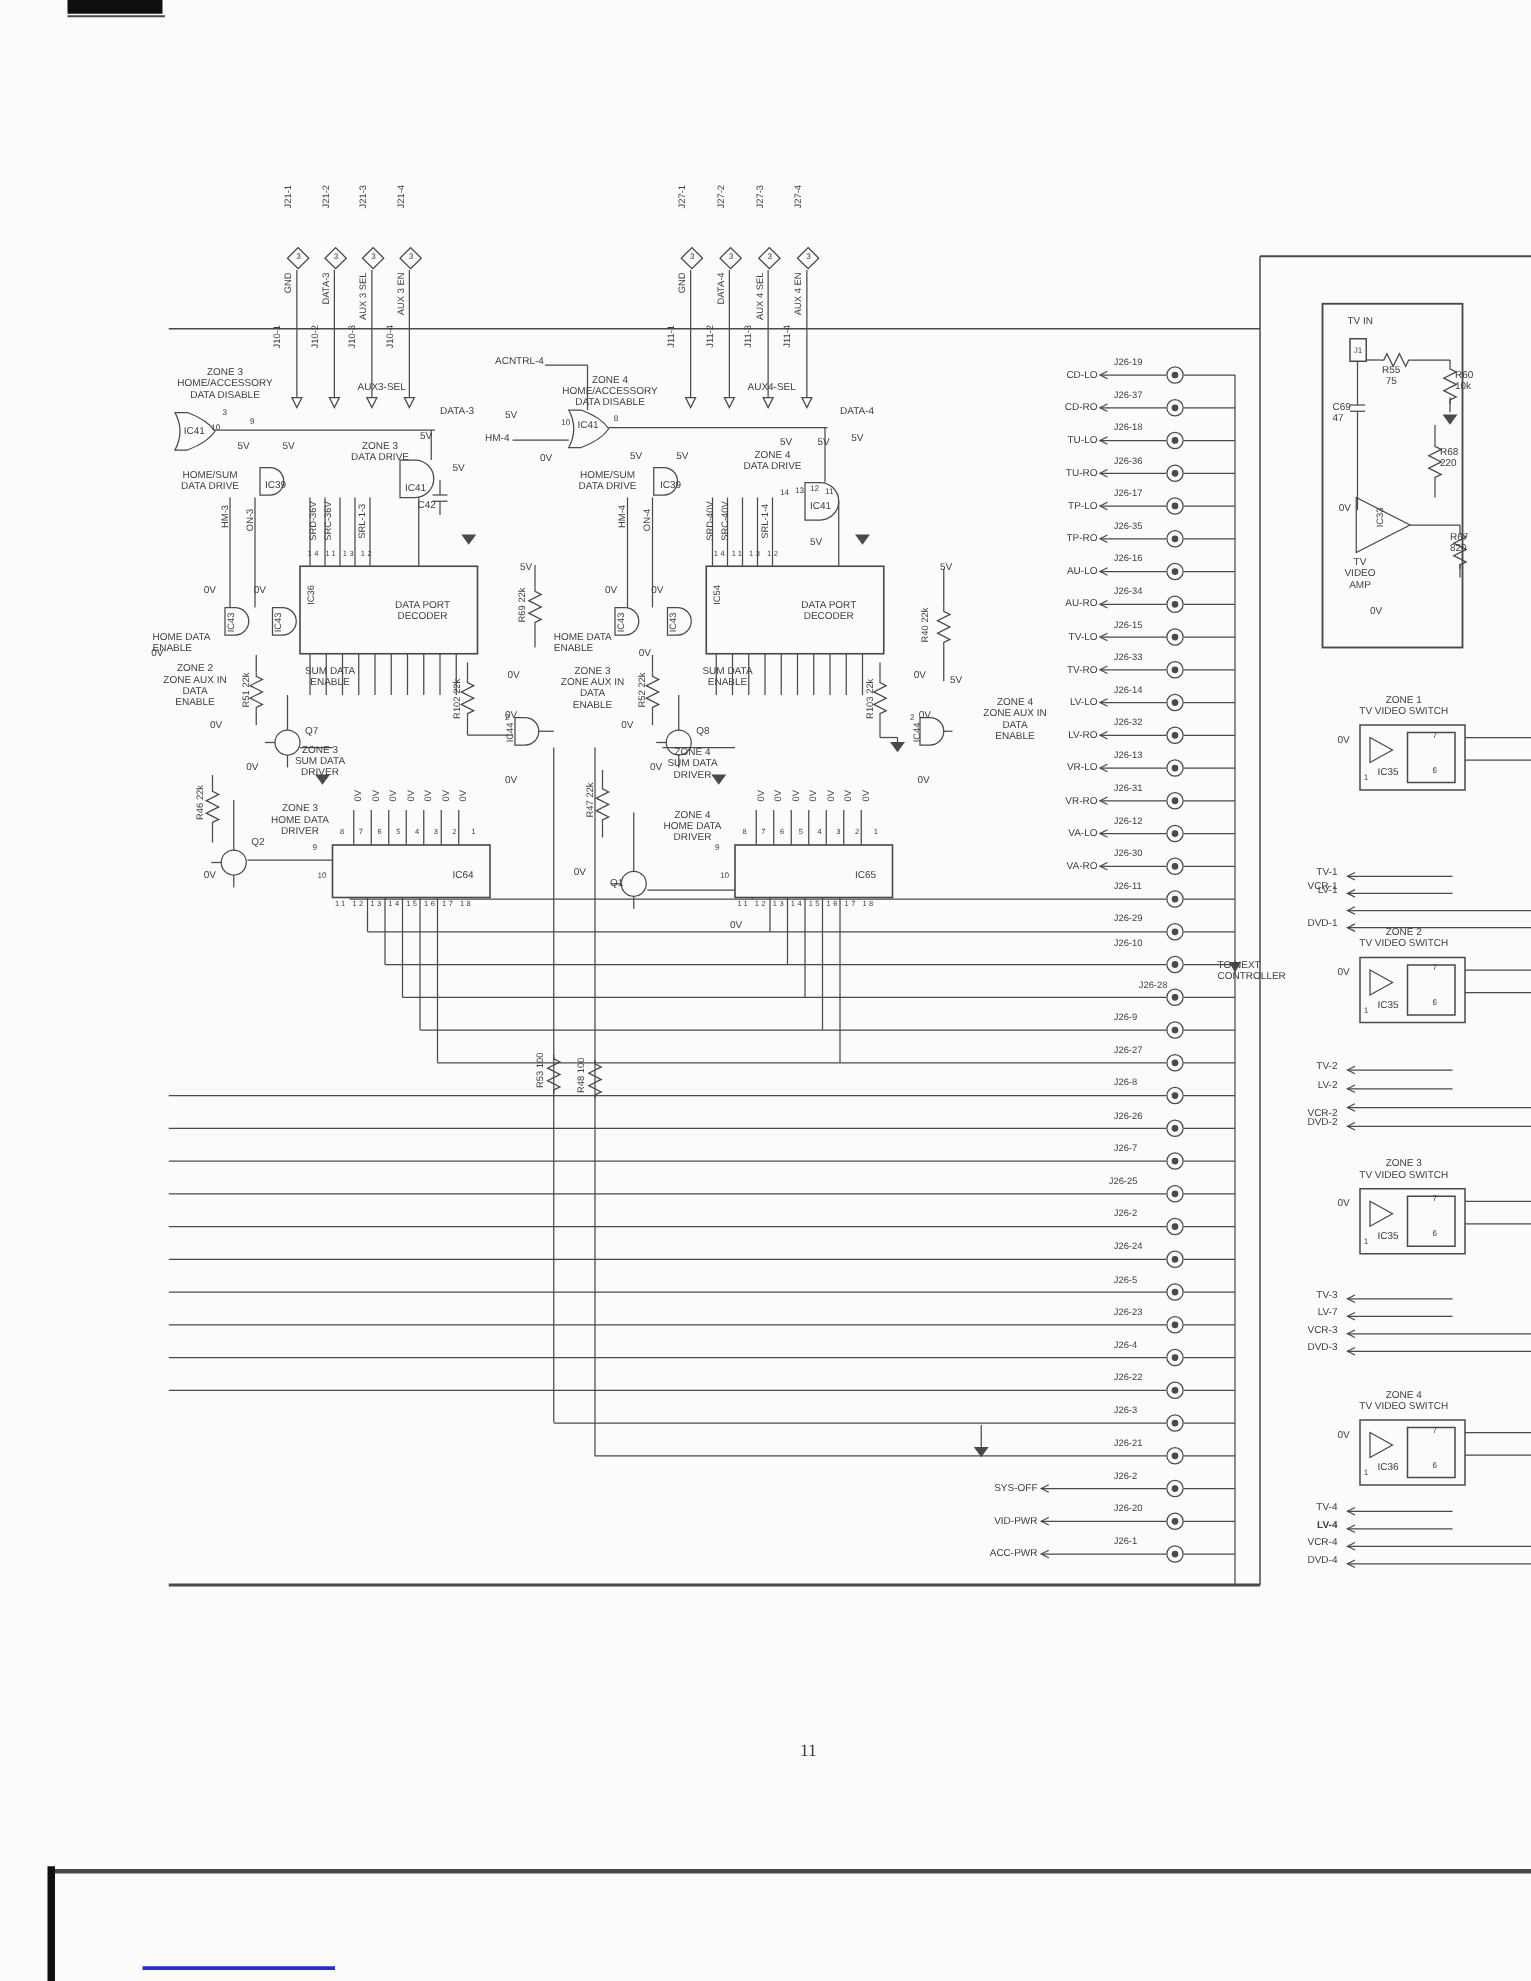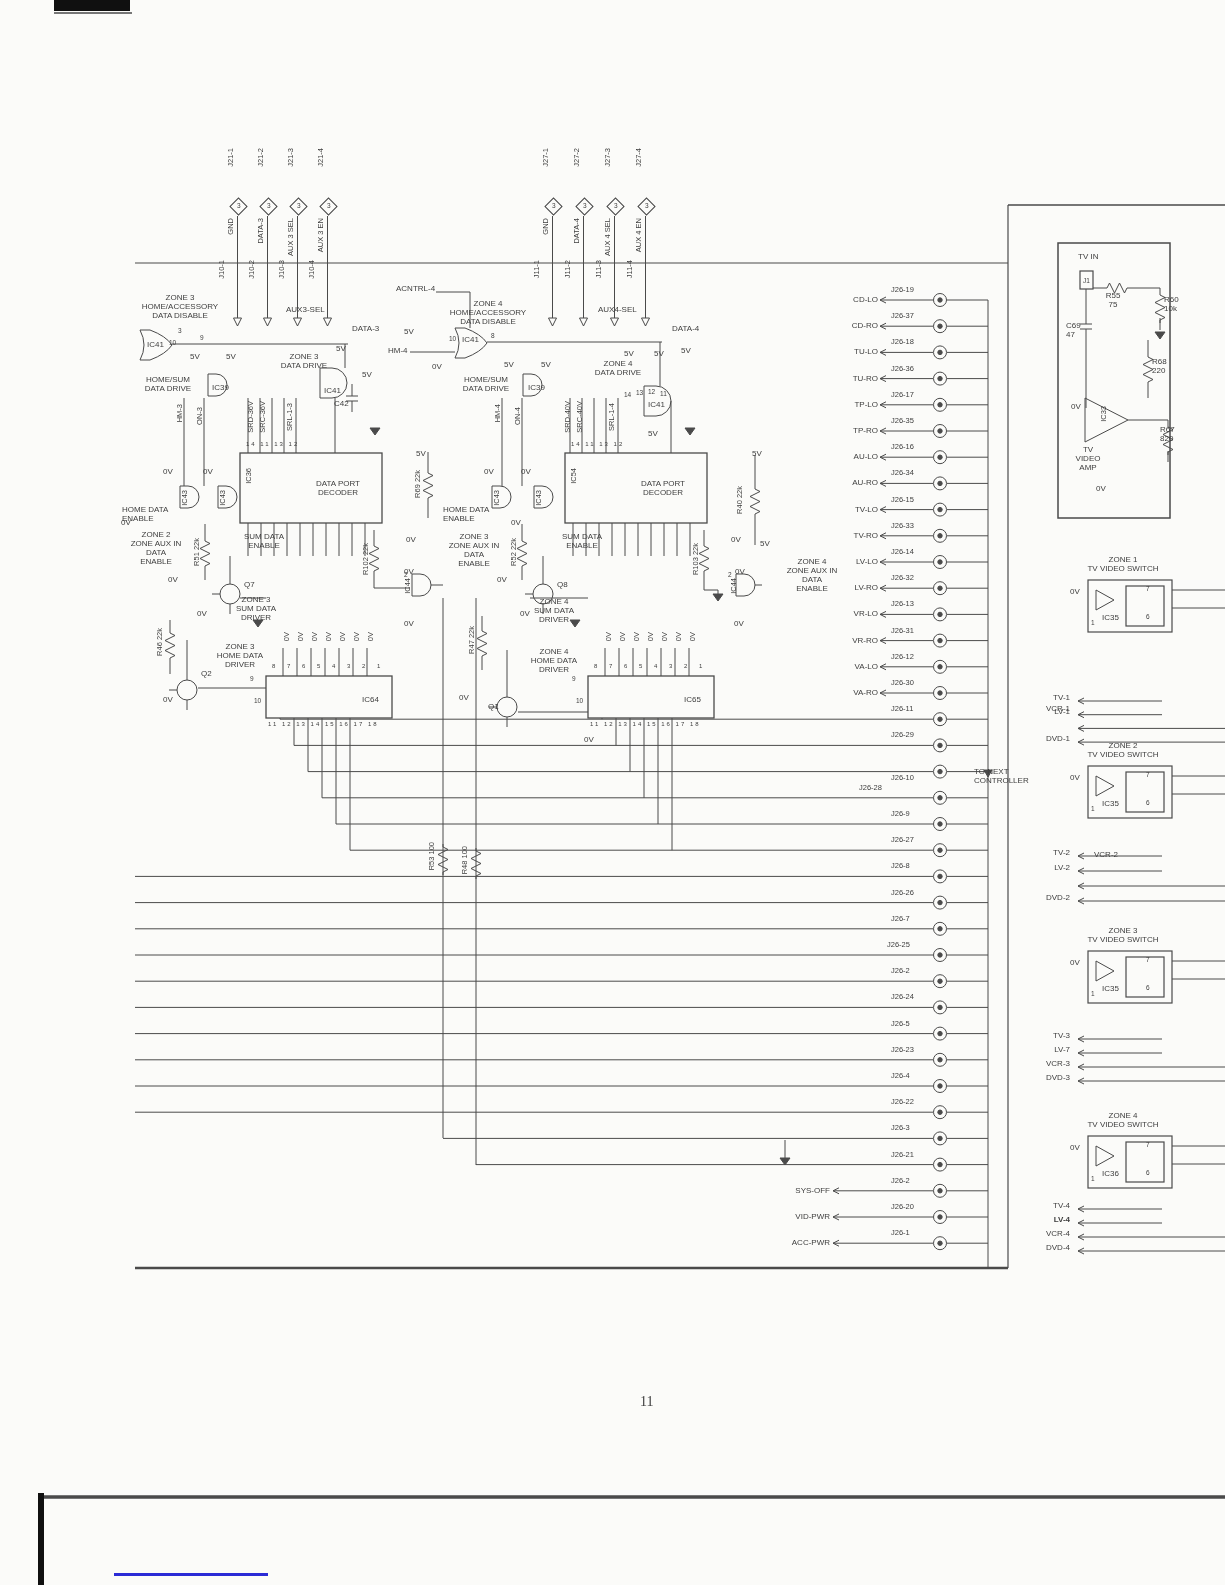--- a/index.html
+++ b/index.html
@@ -788,26 +788,26 @@
       <div class="j26row" style="left: 700px; top: 706.2px;">
         <span class="sig"></span>
         <span class="pinlbl">J26-11</span>
       </div>
 
       <div class="j26row" style="left: 700px; top: 732.4px;">
         <span class="sig"></span>
         <span class="pinlbl">J26-29</span>
       </div>
 
-      <div class="j26row" style="left: 700px; top: 775px;">
+      <div class="j26row" style="left: 700px; top: 752px;">
         <span class="sig"></span>
         <span class="pinlbl">J26-10</span>
       </div>
 
-      <div class="j26row" style="left: 668px; top: 784.8px;">
+      <div class="j26row" style="left: 720px; top: 784.8px;">
         <span class="sig"></span>
         <span class="pinlbl">J26-28</span>
       </div>
 
       <div class="j26row" style="left: 700px; top: 811px;">
         <span class="sig"></span>
         <span class="pinlbl">J26-9</span>
       </div>
 
       <div class="j26row" style="left: 700px; top: 837.2px;">
@@ -941,21 +941,21 @@
   <span class="d" style="left:1146px;top:799px">6</span>
   <span class="d" style="left:1091px;top:805px">1</span>
   <div>
 
   <div class="vsrow" style="left: 1008px; top: 848px;">
         <span class="vsig">TV-2</span>
       </div>
       <div class="vsrow" style="left: 1008px; top: 863px;">
         <span class="vsig">LV-2</span>
       </div>
-      <div class="vsrow" style="left: 1008px; top: 850px; margin-left: 48px;">
+      <div class="vsrow" style="left: 1008px; top: 886px;">
         <span class="vsig">VCR-2</span>
       </div>
       <div class="vsrow" style="left: 1008px; top: 893px;">
         <span class="vsig">DVD-2</span>
       </div>
     </div>
 
   <span class="lbl c" style="left:1076px;top:927px;width:94px">ZONE 3
 TV VIDEO SWITCH</span>
   <span class="lbl" style="left:1102px;top:985px">IC35</span>

